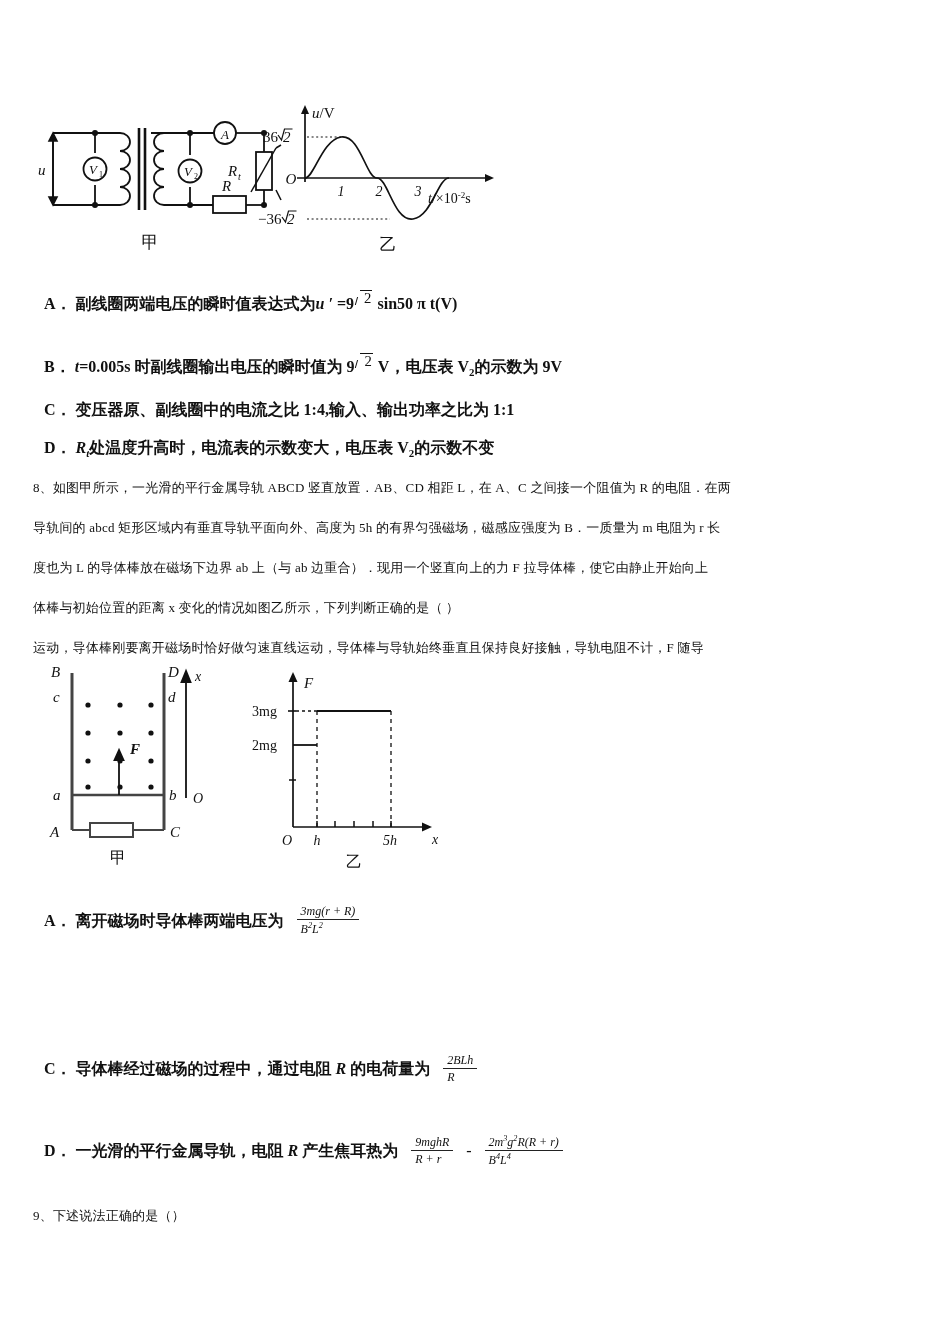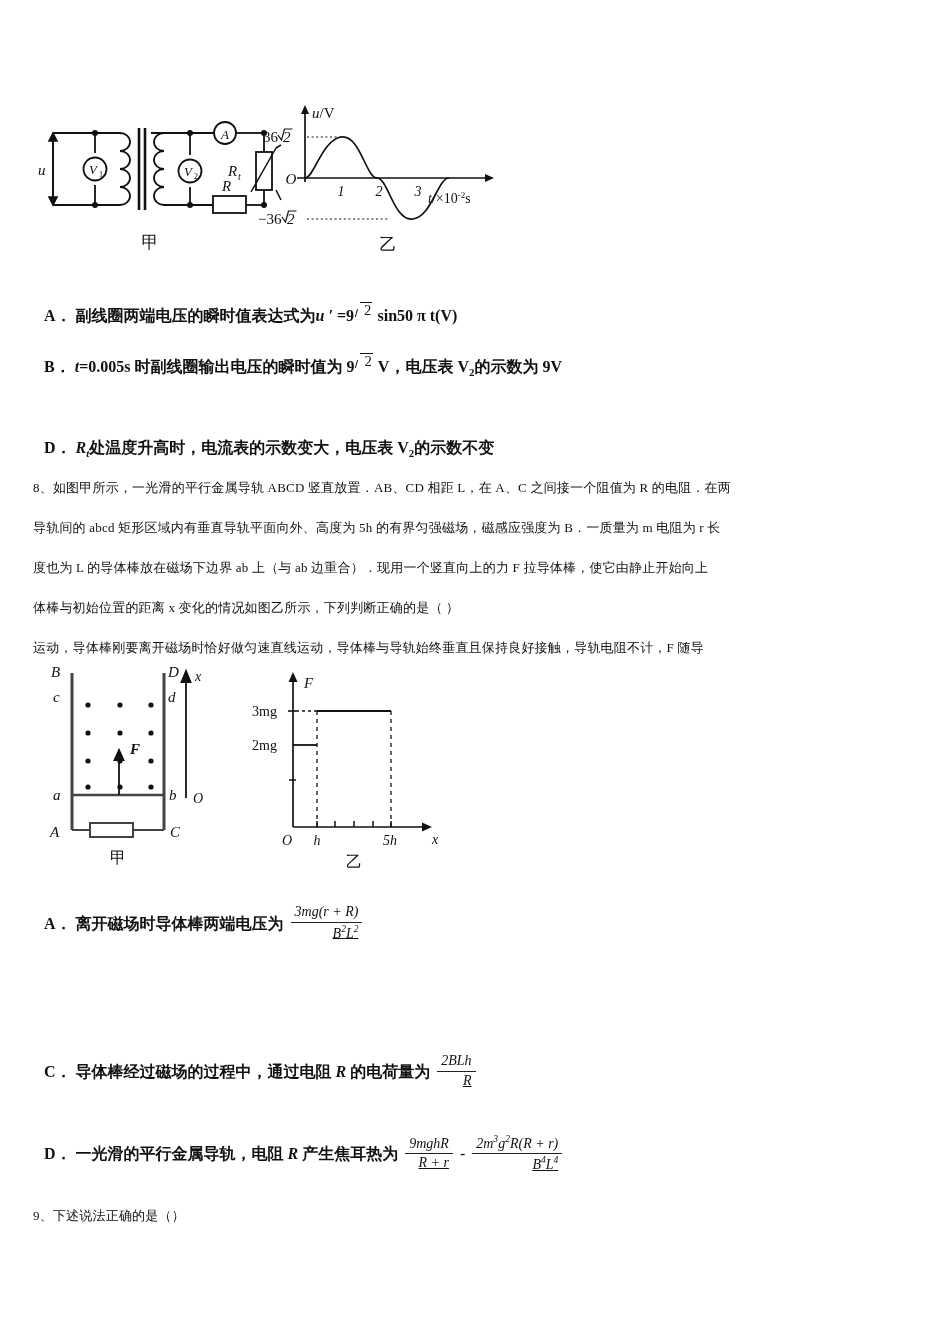--- a/index.html
+++ b/index.html
@@ -64,30 +64,30 @@
     position: absolute;
     left: 5px; top: 0.03em;
     right: 0;
     border-top: 1.1px solid #111;
   }
 
   
   .frac {
     display: inline-block;
     vertical-align: middle;
-    text-align: right;
+    text-align: left;
     font-style: italic;
-    font-size: 14px;
+    font-size: 12px;
     line-height: 1.18;
-    margin: 0 3px;
+    margin: 0 9px;
     position: relative;
     top: -2px;
   }
   .frac .num { display: block; padding: 0 4px 1px; }
-  .frac .den { display: block; padding: 1px 4px 0; border-top: 1.2px solid #222; text-decoration: underline; }
+  .frac .den { display: block; padding: 1px 4px 0; border-top: 1.2px solid #222; }
 
   
   #fig7 { position: absolute; left: 0; top: 0; width: 950px; height: 270px; }
 
   .optline { position: absolute; white-space: nowrap; }
 
   #fig8 { position: absolute; left: 20px; top: 655px; width: 480px; height: 225px; }
 
   .lastq { position: absolute; left: 33px; top: 1196px; }
 </style>
@@ -233,33 +233,37 @@
 
       <g stroke="#111" stroke-width="1.2" fill="none">
         <path d="M278 135 l3.5 5 l3-11 h8"></path>
         <path d="M282 217 l3.5 5 l3-11 h8"></path>
       </g>
     </g>
 
     <text x="388" y="250" font-family="Liberation Serif, serif" font-size="17" text-anchor="middle" fill="#111">乙</text>
   </svg>
 
-  <div class="optline opt" style="left:44px; top:290px;margin-top:12px;">
+  <div class="optline opt" style="left:44px; top:290px;">
     <span class="bold">A．</span>
     <span class="bold">副线圈两端电压的瞬时值表达式为</span><span class="bi">u ′</span>
     <span class="bold">=9</span><span class="radical">2</span>
     <span class="bold">sin50 π t(V)</span>
   </div>
 
   <div class="optline opt" style="left:44px; top:353px;">
     <span class="bold">B．</span>
     <span class="bi">t</span><span class="bold">=0.005s 时副线圈输出电压的瞬时值为 9</span><span class="radical">2</span>
     <span class="bold">V，电压表 V</span><sub class="bold">2</sub><span class="bold">的示数为 9V</span>
   </div>
 
+  <div class="optline opt" style="left:44px; top:400px;">
+    <span class="bold">C．</span>
+    <span class="bold">变压器原、副线圈中的电流之比 1:4,输入、输出功率之比为 1:1</span>
+  </div>
 
   <div class="optline opt" style="left:44px; top:438px;">
     <span class="bold">D．</span>
     <span class="bi">R</span><sub class="bi">t</sub><span class="bold">处温度升高时，电流表的示数变大，电压表 V</span><sub class="bold">2</sub><span class="bold">的示数不变</span>
   </div>
 
   <div class="qtext" style="position:absolute; left:33px; top:468px; width:890px;">
     <div style="white-space:nowrap;">
       <span>8、</span><span>如图甲所示，一光滑的平行金属导轨 ABCD 竖直放置．AB、CD 相距 L，在 A、C 之间接一个阻值为 R 的电阻．在两</span>
     </div>

